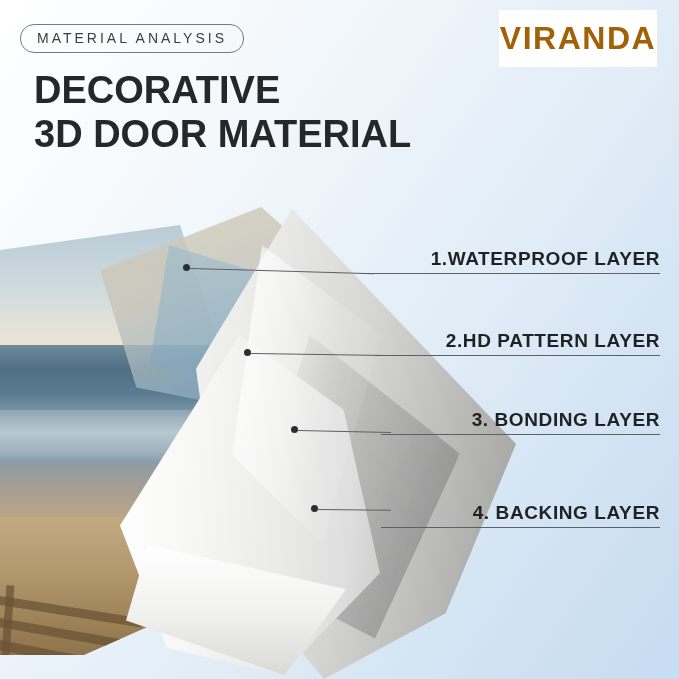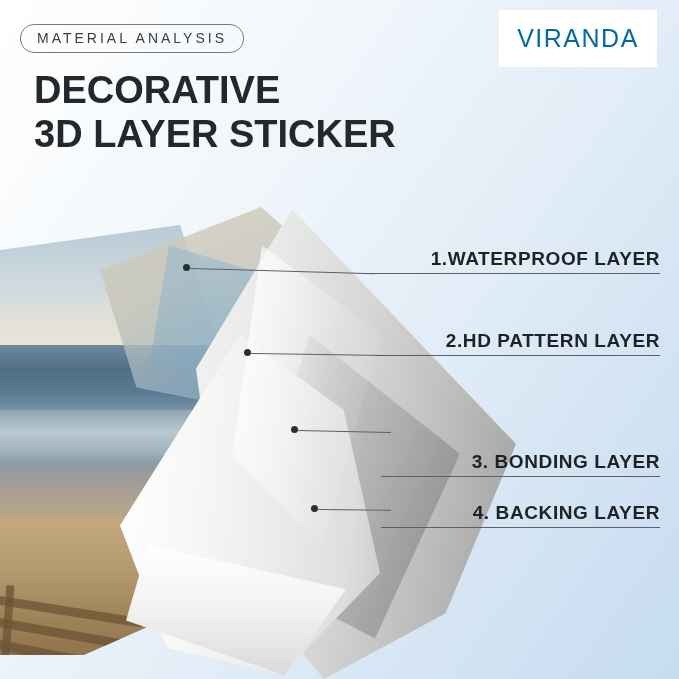--- a/index.html
+++ b/index.html
@@ -51,24 +51,24 @@
     right: 22px;
     top: 10px;
     width: 158px;
     height: 57px;
     background: #ffffff;
     display: flex;
     align-items: center;
     justify-content: center;
   }
   #brand-text {
-    font-size: 25px;
-    font-weight: normal;
+    font-size: 32px;
+    font-weight: bold;
     letter-spacing: 1.5px;
-    color: #0369a1;
+    color: #a16207;
   }
 
   
   #illustration {
     position: absolute;
     left: 0;
     top: 185px;
     width: 679px;
     height: 494px;
   }
@@ -225,21 +225,21 @@
 </style>
 </head>
 <body>
 
 <div id="page">
 
   <div id="eyebrow">MATERIAL ANALYSIS</div>
 
   <div id="title-block">
     <div class="title-line">DECORATIVE</div>
-    <div class="title-line">3D LAYER STICKER</div>
+    <div class="title-line">3D DOOR MATERIAL</div>
   </div>
 
   <div id="brand-box">
     <span id="brand-text">VIRANDA</span>
   </div>
 
   <div id="illustration">
 
     <div id="photo-sheet">
       <div class="ph" id="ph-sky"></div>
@@ -272,21 +272,21 @@
 
   <div class="dot" style="left:244px;top:349px;"></div>
   <div class="leader" style="left:251px;top:353px;width:134px;transform:rotate(0.9deg);"></div>
   <div class="callout" style="left:372px;top:322px;width:288px;">
     <div class="callout-label">2.HD PATTERN LAYER</div>
     <div class="callout-rule" style="width:285px;"></div>
   </div>
 
   <div class="dot" style="left:291px;top:426px;"></div>
   <div class="leader" style="left:298px;top:430px;width:93px;transform:rotate(1.2deg);"></div>
-  <div class="callout" style="left:378px;top:401px;width:282px;margin-top:42px;">
+  <div class="callout" style="left:378px;top:401px;width:282px;">
     <div class="callout-label">3. BONDING LAYER</div>
     <div class="callout-rule" style="width:279px;"></div>
   </div>
 
   <div class="dot" style="left:311px;top:505px;"></div>
   <div class="leader" style="left:318px;top:509px;width:73px;transform:rotate(0.6deg);"></div>
   <div class="callout" style="left:378px;top:478px;width:282px;margin-top:16px;">
     <div class="callout-label">4. BACKING LAYER</div>
     <div class="callout-rule" style="width:279px;"></div>
   </div>

